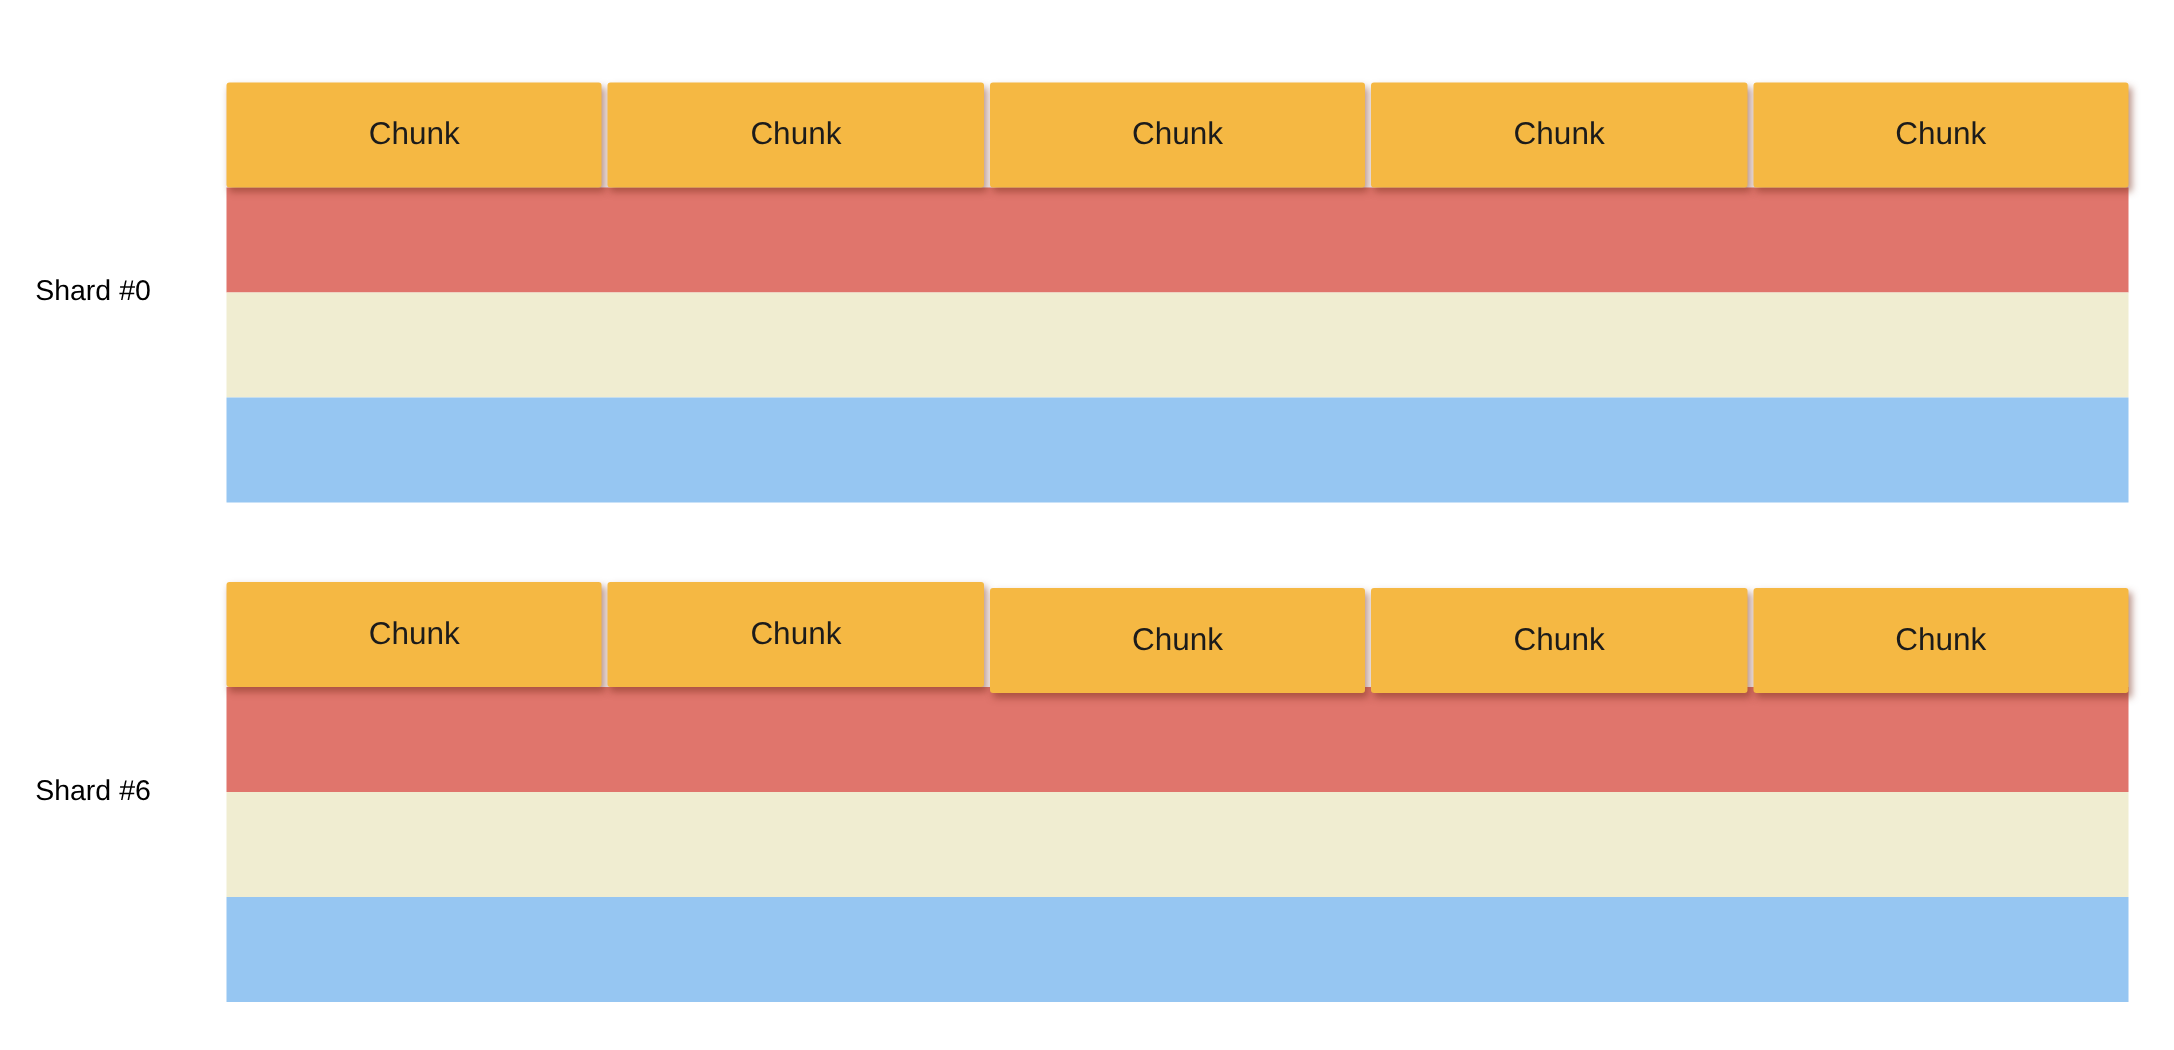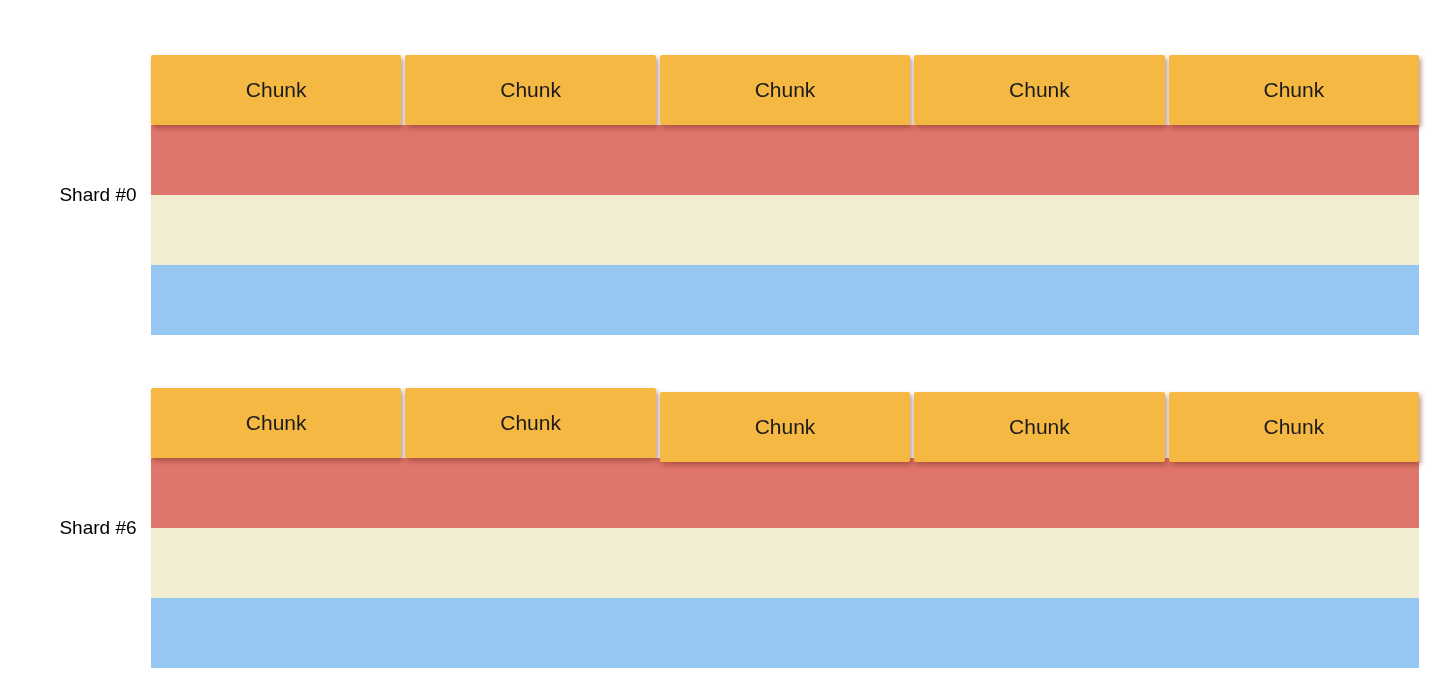--- a/index.html
+++ b/index.html
@@ -25,21 +25,20 @@
     position: absolute;
     left: 0;
     top: 129px;
     width: 124px;
     height: 22px;
     line-height: 22px;
     text-align: center;
     font-size: 19px;
     color: var(--label-text, #000000);
     white-space: nowrap;
-    padding-left: 36px;
   }
   .shard-body {
     position: absolute;
     left: 151px;
     top: 0;
     width: 1124px;
     height: 280px;
   }
   .chunk-row {
     position: absolute;

